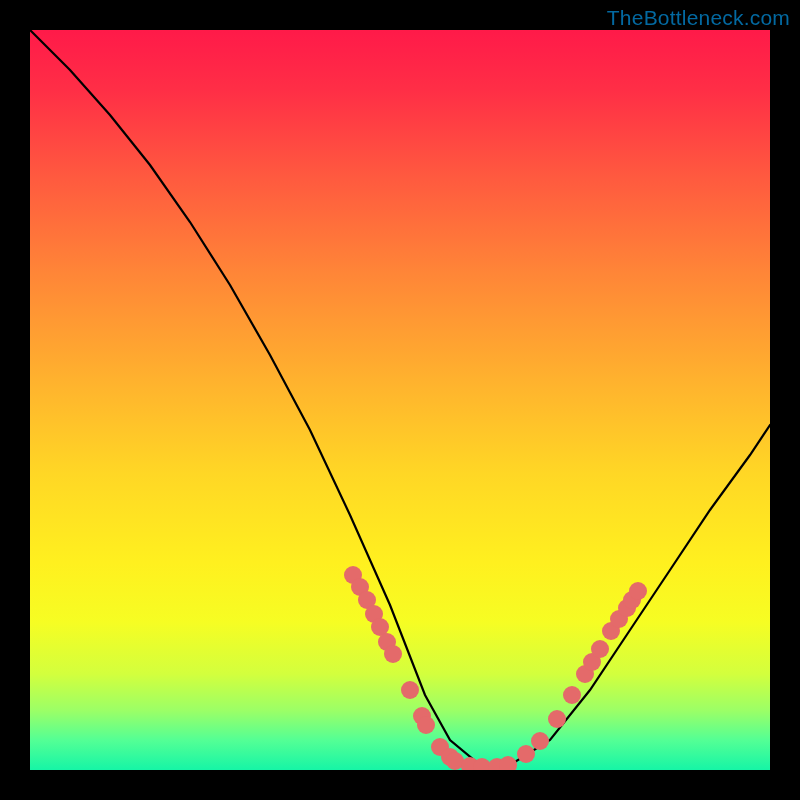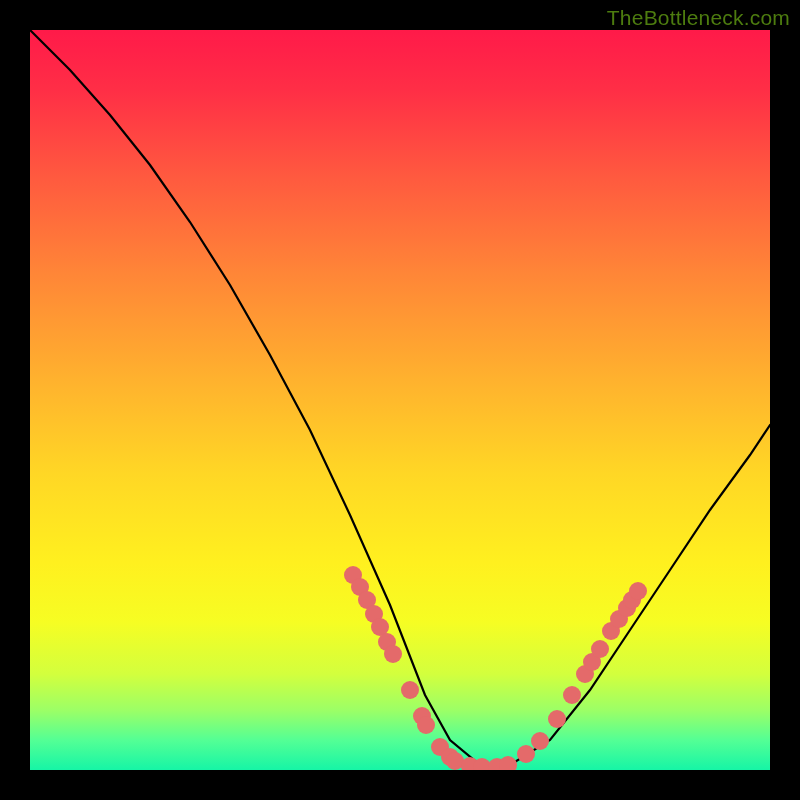--- a/index.html
+++ b/index.html
@@ -34,21 +34,21 @@
       #d3ff3d 87%,
       #9bff67 92%,
       #53ff95 96%,
       #16f5a6 100%
     );
   }
   .watermark {
     position: absolute;
     top: 6px;
     right: 10px;
-    color: #4d7c0f;
+    color: #0369a1;
     font-size: 21px;
     font-weight: 500;
     letter-spacing: 0.2px;
     user-select: none;
   }
   svg.curve {
     position: absolute;
     inset: 0;
   }
 </style>

